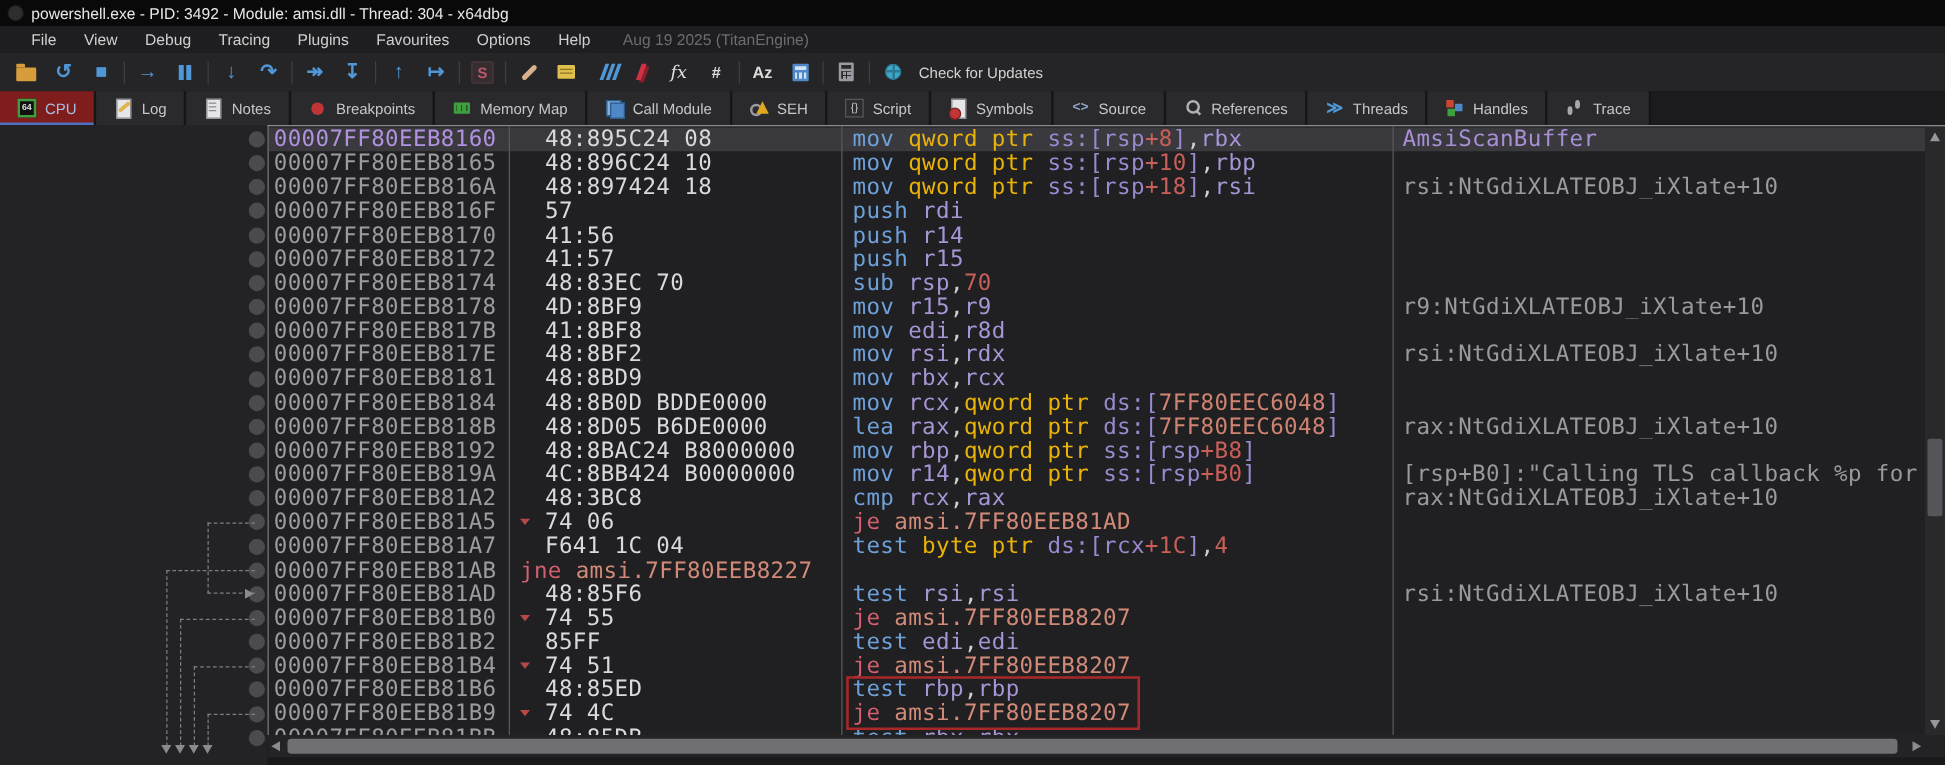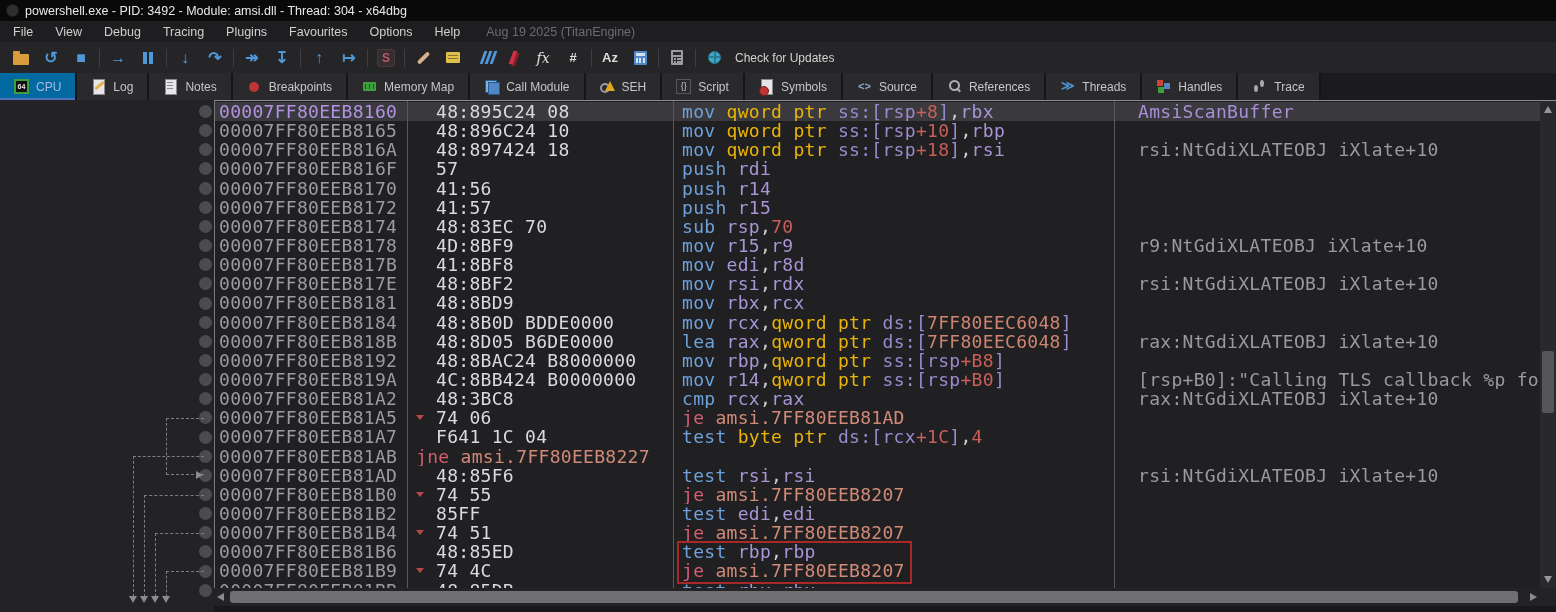--- a/index.html
+++ b/index.html
@@ -6,21 +6,21 @@
   html,body{width:1556px;height:612px;overflow:hidden;background:#19191b;
     font-family:"Liberation Sans",sans-serif}
   .window{width:1556px;height:612px;position:relative;background:#19191b}
 
   
   .titlebar{height:21px;background:#09090a;display:flex;align-items:center;padding-left:7px;gap:7px}
   .app-ico{width:11px;height:11px;border-radius:50%;background:#2e2e30;box-shadow:0 0 0 1px #1f1f21;flex:0 0 auto}
   .title-text{font-size:12.5px;color:#e8e8e8;white-space:nowrap}
 
   
-  .menubar{height:21px;background:#1e1e20;display:flex;align-items:center;padding-left:2px;font-size:12.5px}
+  .menubar{height:21px;background:#1e1e20;display:flex;align-items:center;padding-left:14px;font-size:12.5px}
   .menu-item{color:#cfcfcf;padding:0 11px;cursor:default}
   .build-info{color:#6c6c6e;margin-left:15px}
 
   
   .toolbar{height:31px;background:#252527;display:flex;align-items:center;padding-left:6px}
   .tbtn{width:30px;height:24px;display:flex;align-items:center;justify-content:center;border-radius:2px}
   .tsep{width:1px;height:18px;background:#3e3e42;margin:0 3px}
   .tglyph{font-size:16px;line-height:1}
   .k-blue{color:#4f97d7;font-weight:bold}
   .k-white{color:#dcdcdc;font-size:13px;font-weight:bold}
@@ -47,21 +47,21 @@
     linear-gradient(90deg,#2a2a2c 1px,transparent 1px,transparent 3.5px,#2a2a2c 3.5px,#2a2a2c 4.5px,transparent 4.5px)}
   .tbi-globe{width:13px;height:13px;border-radius:50%;background:#3fa7c7;border:1px solid #2a7a93}
   .tbi-globe::before{content:"";position:absolute;left:5px;top:0;width:2px;height:11px;background:#2a7a93}
   .tbi-globe::after{content:"";position:absolute;left:0;top:4px;width:11px;height:2px;background:#2a7a93}
   .tlabel{font-size:12px;color:#d2d2d2;margin-left:6px;white-space:nowrap}
 
   
   .tabbar{height:27px;background:#1b1b1d;display:flex;align-items:stretch}
   .tab{display:flex;align-items:center;gap:7px;padding:0 14px;background:#2a2a2d;border-right:2px solid #151517;
     font-size:12px;color:#c6c6c8;cursor:default;white-space:nowrap}
-  .tab.active{background:#0369a1;color:#a5bcdf;box-shadow:inset 0 -2px 0 #4f6fbf}
+  .tab.active{background:#7f1d1d;color:#a5bcdf;box-shadow:inset 0 -2px 0 #4f6fbf}
   .ti{width:15px;height:15px;position:relative;display:inline-block;flex:0 0 auto}
   .ti-cpu-icon{border:2px solid #3f9f3f;background:#101010;color:#e6e6e6;font-size:7px;line-height:11px;text-align:center;font-weight:bold}
   .ti-log-icon::before,.ti-notes-icon::before,.ti-symbols-icon::before{content:"";position:absolute;left:2px;top:0;width:10px;height:14px;background:#e6e6e8;border:1px solid #8a8a8e}
   .ti-log-icon::after{content:"";position:absolute;left:3px;top:5px;width:11px;height:3px;background:#e0b44c;transform:rotate(-40deg);border-radius:1px}
   .ti-notes-icon::after{content:"";position:absolute;left:4px;top:3px;width:6px;height:1px;background:#8a8a8e;box-shadow:0 3px 0 #8a8a8e,0 6px 0 #8a8a8e}
   .ti-breakpoints-icon::before{content:"";position:absolute;left:2px;top:3px;width:10px;height:10px;border-radius:50%;background:#c03535}
   .ti-memory-map-icon::before{content:"";position:absolute;left:1px;top:3px;width:13px;height:9px;background:#3f9f3f;border-radius:1px}
   .ti-memory-map-icon::after{content:"";position:absolute;left:3px;top:5px;width:9px;height:5px;
     background:linear-gradient(90deg,#1e5a1e 1px,transparent 1px,transparent 4px,#1e5a1e 4px,#1e5a1e 5px,transparent 5px,transparent 8px,#1e5a1e 8px)}
   .ti-call-stack-icon::before{content:"";position:absolute;left:1px;top:1px;width:10px;height:11px;background:#7fb0e0;border:1px solid #2a5a8a}
@@ -93,21 +93,21 @@
     border-top:1px solid #8c8c8e;border-left:1px solid #7a7a7e;overflow:hidden;
     font-family:"DejaVu Sans Mono",monospace;font-size:18px;line-height:19.15px;letter-spacing:0.3px}
   .rows{position:absolute;left:0;top:1px;right:0}
   .drow{display:flex;height:19.15px;white-space:pre}
   .drow.sel{background:#3a3a3e}
   .c-addr{width:192px;flex:0 0 auto;padding-left:4px;color:#9c9ca0;overflow:hidden}
   .drow.sel .c-addr{color:#b292e0}
   .c-bytes{width:266px;flex:0 0 auto;padding-left:29px;color:#dadade;position:relative;overflow:hidden}
   .jmark{position:absolute;left:9px;top:7px;width:0;height:0;border-left:4px solid transparent;border-right:4px solid transparent;border-top:5px solid #b84848}
   .c-ins{width:441px;flex:0 0 auto;padding-left:9px;overflow:hidden}
-  .c-com{flex:1 1 auto;padding-left:24px;color:#9a9a9e;overflow:hidden}
+  .c-com{flex:1 1 auto;padding-left:8px;color:#9a9a9e;overflow:hidden}
   .c-com.lbl{color:#a88fd6}
   .tk-mn{color:#6ea0da}.tk-jmp{color:#d35f6e}.tk-kw{color:#eab308}.tk-seg{color:#9b89cf}
   .tk-reg{color:#a795d6}.tk-num{color:#c95f58}.tk-mem{color:#cf8471}.tk-tgt{color:#d28a78}.tk-pun{color:#cfcfd2}
   .colsep{position:absolute;top:0;bottom:0;width:1px;background:#58585c}
   .highlight-box{position:absolute;border:2px solid #a82828;pointer-events:none}
 
   
   .vscroll{position:absolute;right:0;top:0;width:16px;height:488px;background:#29292b;border-top:1px solid #8c8c8e}
   .vthumb{position:absolute;left:2px;right:2px;top:250px;height:62px;background:#55555a;border-radius:2px}
   .vs-up{position:absolute;left:4px;top:5px;width:0;height:0;border-left:4px solid transparent;border-right:4px solid transparent;border-bottom:7px solid #98989c}

